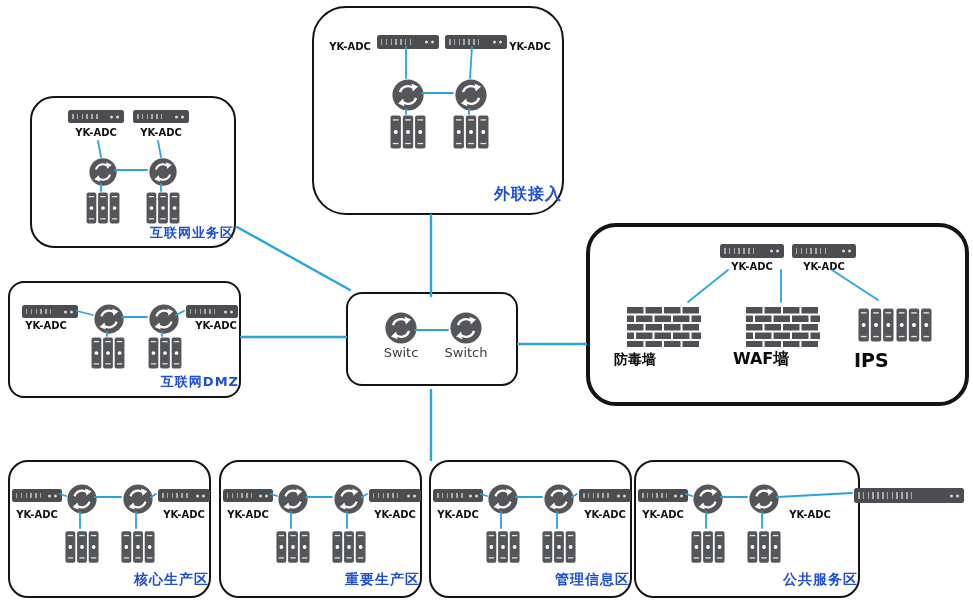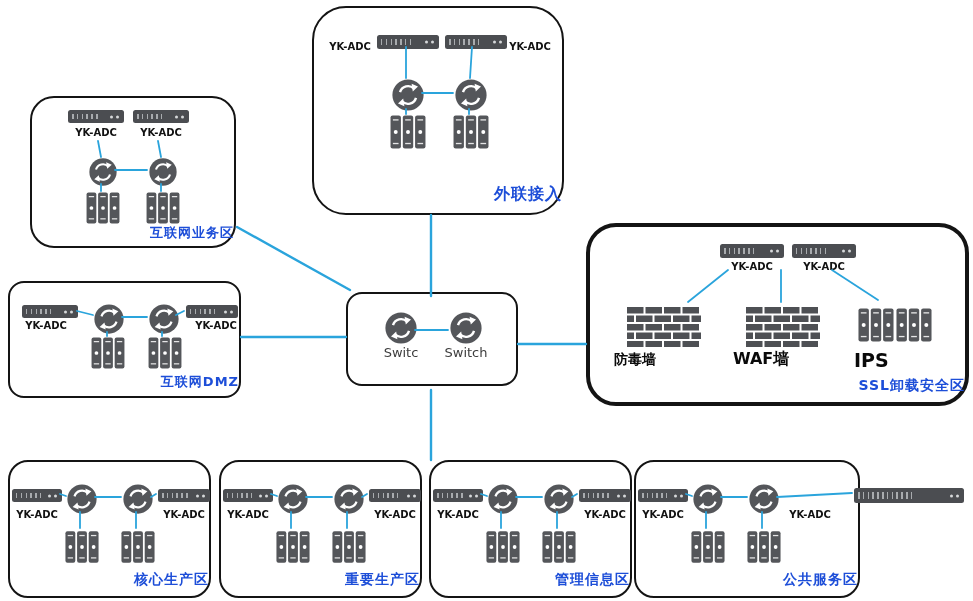--- a/index.html
+++ b/index.html
@@ -174,21 +174,20 @@
       </svg>
     <svg class="ic" style="left:268px;top:77px;width:36px;height:42px">
         <use href="#sym-rack"></use>
       </svg>
     <svg class="ic" style="left:306px;top:77px;width:36px;height:42px">
         <use href="#sym-rack"></use>
       </svg>
     <span class="sublabel" style="left:24px;top:124px;width:100px;font-size:14px">防毒墙</span>
     <span class="sublabel" style="left:143px;top:122px;width:100px;font-size:16px">WAF墙</span>
     <span class="sublabel" style="left:264px;top:122px;width:80px;font-size:19px">IPS</span>
-    <div class="zlabel" style="top:150px;font-size:14px">SSL卸载安全区</div>
   </div>
 
   <div class="zone" style="left:8px;top:460px;width:203px;height:138px;border-radius:20px">
     <div class="appliance" style="left:2px;top:27px;width:50px;height:13px"></div>
     <span class="adc" style="left:0;top:47px;width:54px">YK-ADC</span>
     <svg class="ic" style="left:57px;top:22px;width:30px;height:30px">
         <use href="#sym-lb"></use>
       </svg>
     <svg class="ic" style="left:113px;top:22px;width:30px;height:30px">
         <use href="#sym-lb"></use>

